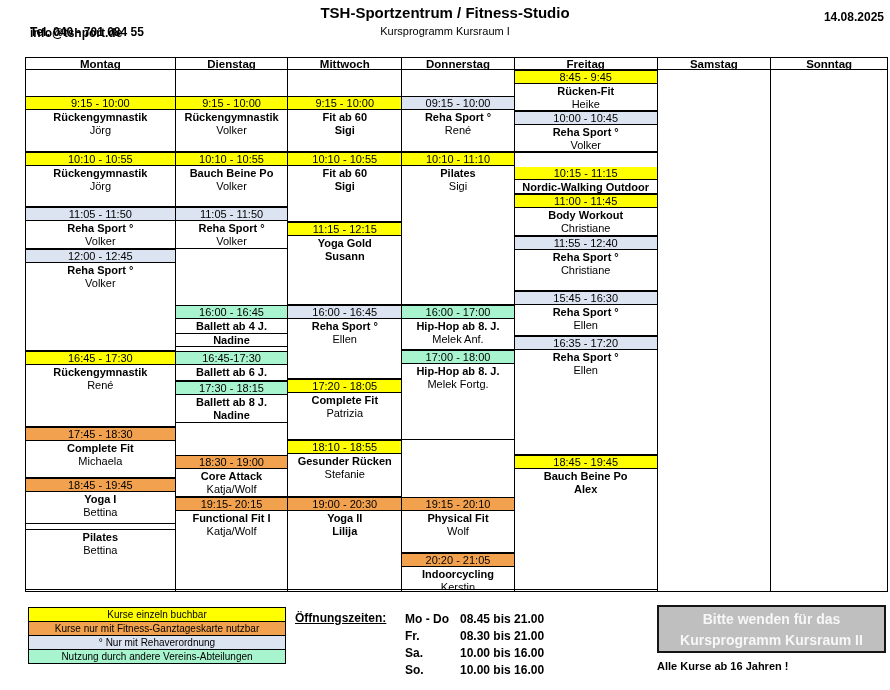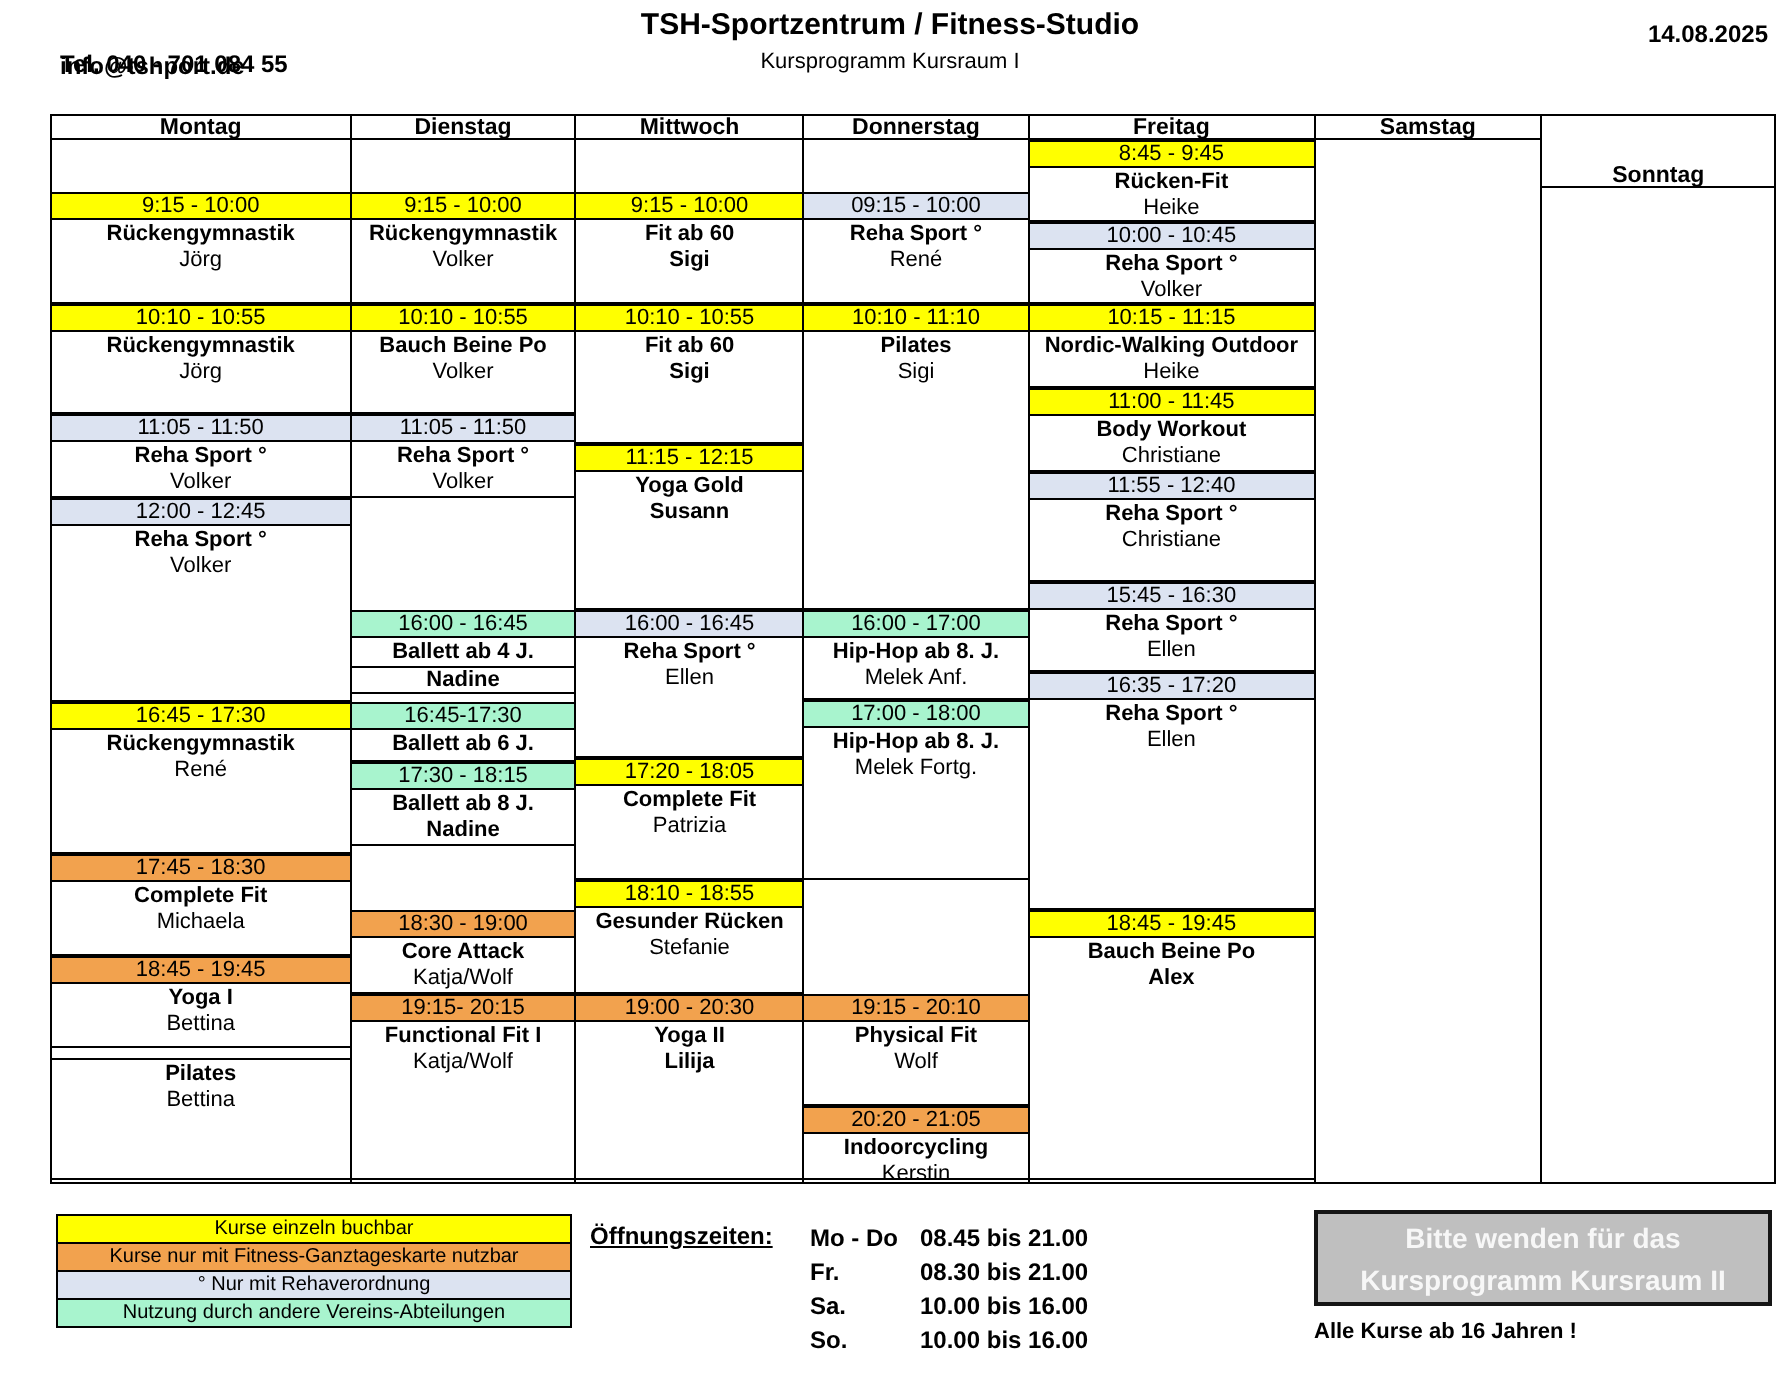--- a/index.html
+++ b/index.html
@@ -9,21 +9,21 @@
   
   .hdr-email { position:absolute; left:30px; top:26px; font-size:12px; font-weight:bold; }
   .hdr-phone { position:absolute; left:30px; top:25px; font-size:12px; font-weight:bold; }
   .hdr-title { position:absolute; left:0; right:0; top:4px; text-align:center; font-size:15px; font-weight:bold; }
   .hdr-sub   { position:absolute; left:0; right:0; top:25px; text-align:center; font-size:11px; }
   .hdr-date  { position:absolute; right:6px; top:10px; font-size:12px; font-weight:bold; }
 
   
   .grid { position:absolute; left:25px; top:57px; width:863px; height:535px; border:1px solid #000; display:flex; }
   .day-col { position:relative; height:100%; border-right:1px solid #000; }
-  .day-col:last-child { border-right:none;margin-top:24px; }
+  .day-col:last-child { border-right:none; }
   .day-head { height:12px; line-height:12px; border-bottom:1px solid #000; text-align:center; font-size:11.5px; font-weight:bold; }
   .day-body { position:relative; height:520px; }
   .event { position:absolute; left:-1px; right:-1px; background:#fff; border:1px solid #000; overflow:hidden; }
   .strip { height:13px; line-height:13px; text-align:center; font-size:11px; border-bottom:1px solid #000; white-space:nowrap; }
   .ev-title { font-weight:bold; font-size:11px; line-height:13px; margin-top:1px; text-align:center; white-space:nowrap; }
   .ev-title.divider { border-bottom:1px solid #000; }
   .ev-who { font-size:11px; line-height:13px; text-align:center; white-space:nowrap; }
   .ev-who.bold { font-weight:bold; }
 
   
@@ -218,21 +218,21 @@
             <div class="strip" style="background: rgb(255, 255, 0);">8:45 - 9:45</div>
             <div class="ev-title">Rücken-Fit</div>
             <div class="ev-who">Heike</div>
           </div>
           <div class="event" style="top: 41px; height: 41px;">
             <div class="strip" style="background: rgb(220, 227, 241);">10:00 - 10:45</div>
             <div class="ev-title">Reha Sport °</div>
             <div class="ev-who">Volker</div>
           </div>
           <div class="event" style="top: 82px; height: 42px;">
-            <div class="strip" style="background: rgb(255, 255, 0);">10:15 - 11:15</div>
+            <div class="strip" style="background: rgb(255, 255, 0); margin-top: 14px;">10:15 - 11:15</div>
             <div class="ev-title">Nordic-Walking Outdoor</div>
             <div class="ev-who">Heike</div>
           </div>
           <div class="event" style="top: 124px; height: 42px;">
             <div class="strip" style="background: rgb(255, 255, 0);">11:00 - 11:45</div>
             <div class="ev-title">Body Workout</div>
             <div class="ev-who">Christiane</div>
           </div>
           <div class="event" style="top: 166px; height: 55px;">
             <div class="strip" style="background: rgb(220, 227, 241);">11:55 - 12:40</div>

